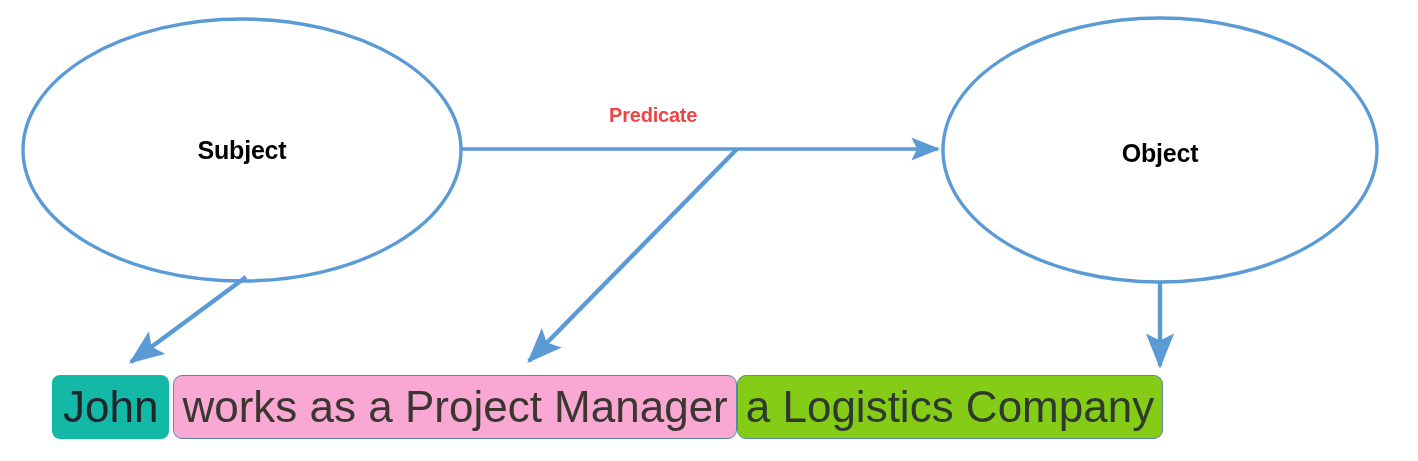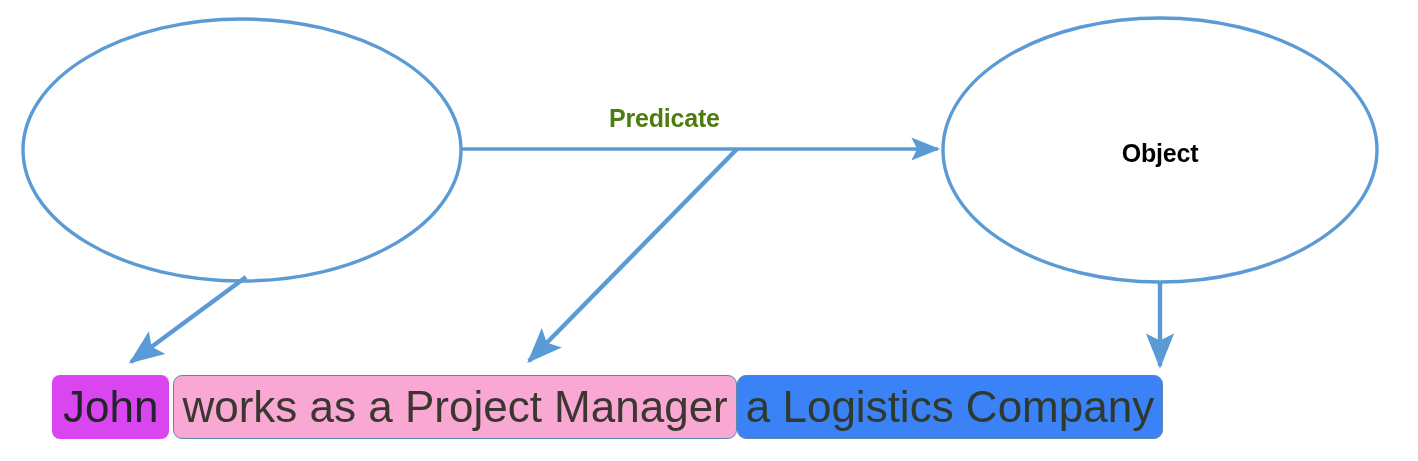--- a/index.html
+++ b/index.html
@@ -32,22 +32,22 @@
     font-size: 25px;
     color: #000000;
     white-space: nowrap;
     text-align: center;
     letter-spacing: -0.2px;
   }
   .edge-label {
     position: absolute;
     font-family: "Liberation Sans", sans-serif;
     font-weight: bold;
-    font-size: 25px;
-    color: #4d7c0f;
+    font-size: 20px;
+    color: #ef4444;
     white-space: nowrap;
     letter-spacing: -0.2px;
   }
   #sentence-row {
     position: absolute;
     left: 52px;
     top: 372px;
     height: 70px;
     display: flex;
     align-items: center;
@@ -57,40 +57,40 @@
     font-family: "Liberation Sans", sans-serif;
     font-size: 44px;
     line-height: 64px;
     height: 64px;
     display: inline-flex;
     align-items: center;
     box-sizing: border-box;
     white-space: nowrap;
   }
   .token.subject-token {
-    background: #d946ef;
+    background: #14b8a6;
     color: #21252b;
     border-radius: 8px;
     padding: 0 10px;
     border: 1px solid transparent;
   }
   .token.predicate-token {
     background: #f9a8d4;
     color: #3b3730;
     border: 1.6px solid #5b87ad;
     border-radius: 9px;
     padding: 0 8px;
     margin-left: 4px;
   }
   .token.plain-token {
     color: #000000;
     padding: 0 12px;
   }
   .token.object-token {
-    background: #3b82f6;
+    background: #84cc16;
     color: #2f3a2f;
     border: 1.6px solid #5b87ad;
     border-radius: 9px;
     padding: 0 8px;
   }
 </style>
 </head>
 <body>
 
 <div id="canvas">
@@ -108,20 +108,21 @@
 
     <line x1="462" y1="149" x2="938" y2="149" stroke="#5b9bd5" stroke-width="3.6" marker-end="url(#arrowhead)"></line>
 
     <line x1="246" y1="277" x2="131" y2="362" stroke="#5b9bd5" stroke-width="4.4" marker-end="url(#arrowhead)"></line>
 
     <line x1="737" y1="149" x2="529" y2="361" stroke="#5b9bd5" stroke-width="4.4" marker-end="url(#arrowhead)"></line>
 
     <line x1="1160" y1="281" x2="1160" y2="366" stroke="#5b9bd5" stroke-width="4.4" marker-end="url(#arrowhead)"></line>
   </svg>
 
+  <div class="node-label" style="left:142px; top:136px; width:200px;">Subject</div>
 
   <div class="node-label" style="left:1060px; top:139px; width:200px;">Object</div>
 
   <div class="edge-label" style="left:609px; top:104px;">Predicate</div>
 
   <div id="sentence-row">
     <span class="token subject-token">John</span>
     <span class="token predicate-token">works as a Project Manager</span>
     <span class="token object-token">a Logistics Company</span>
   </div>

